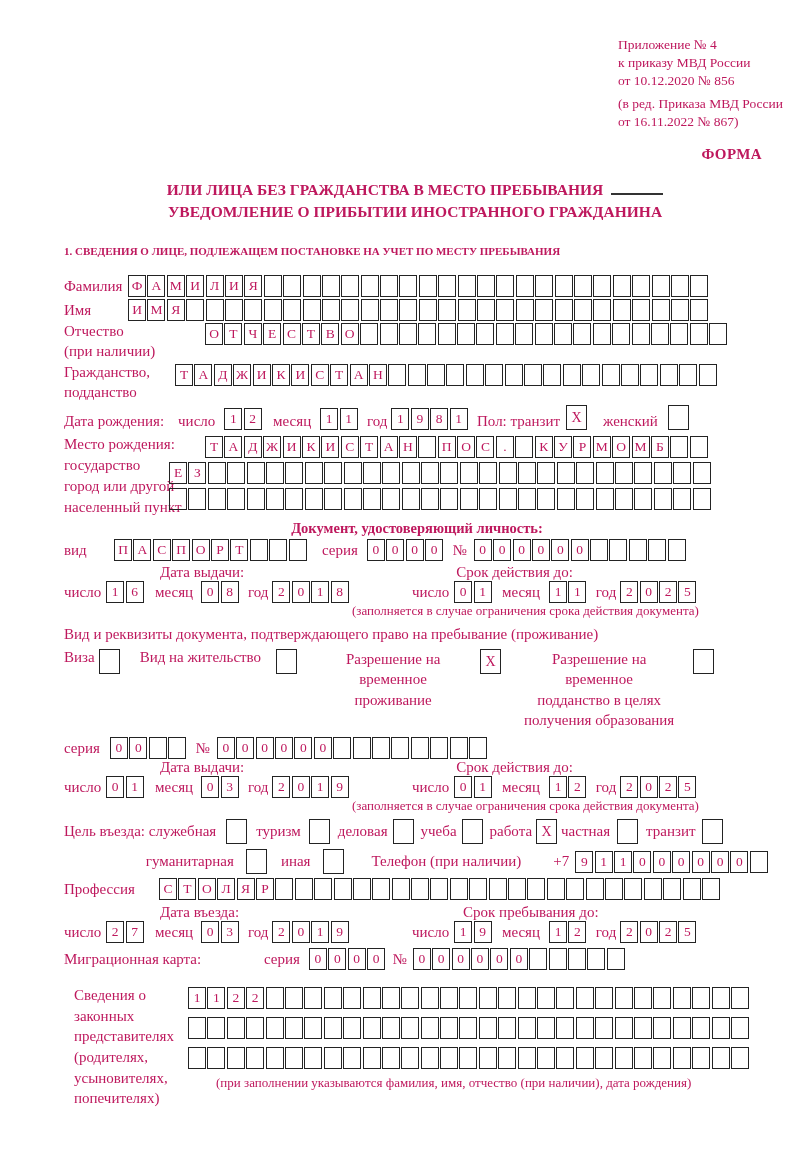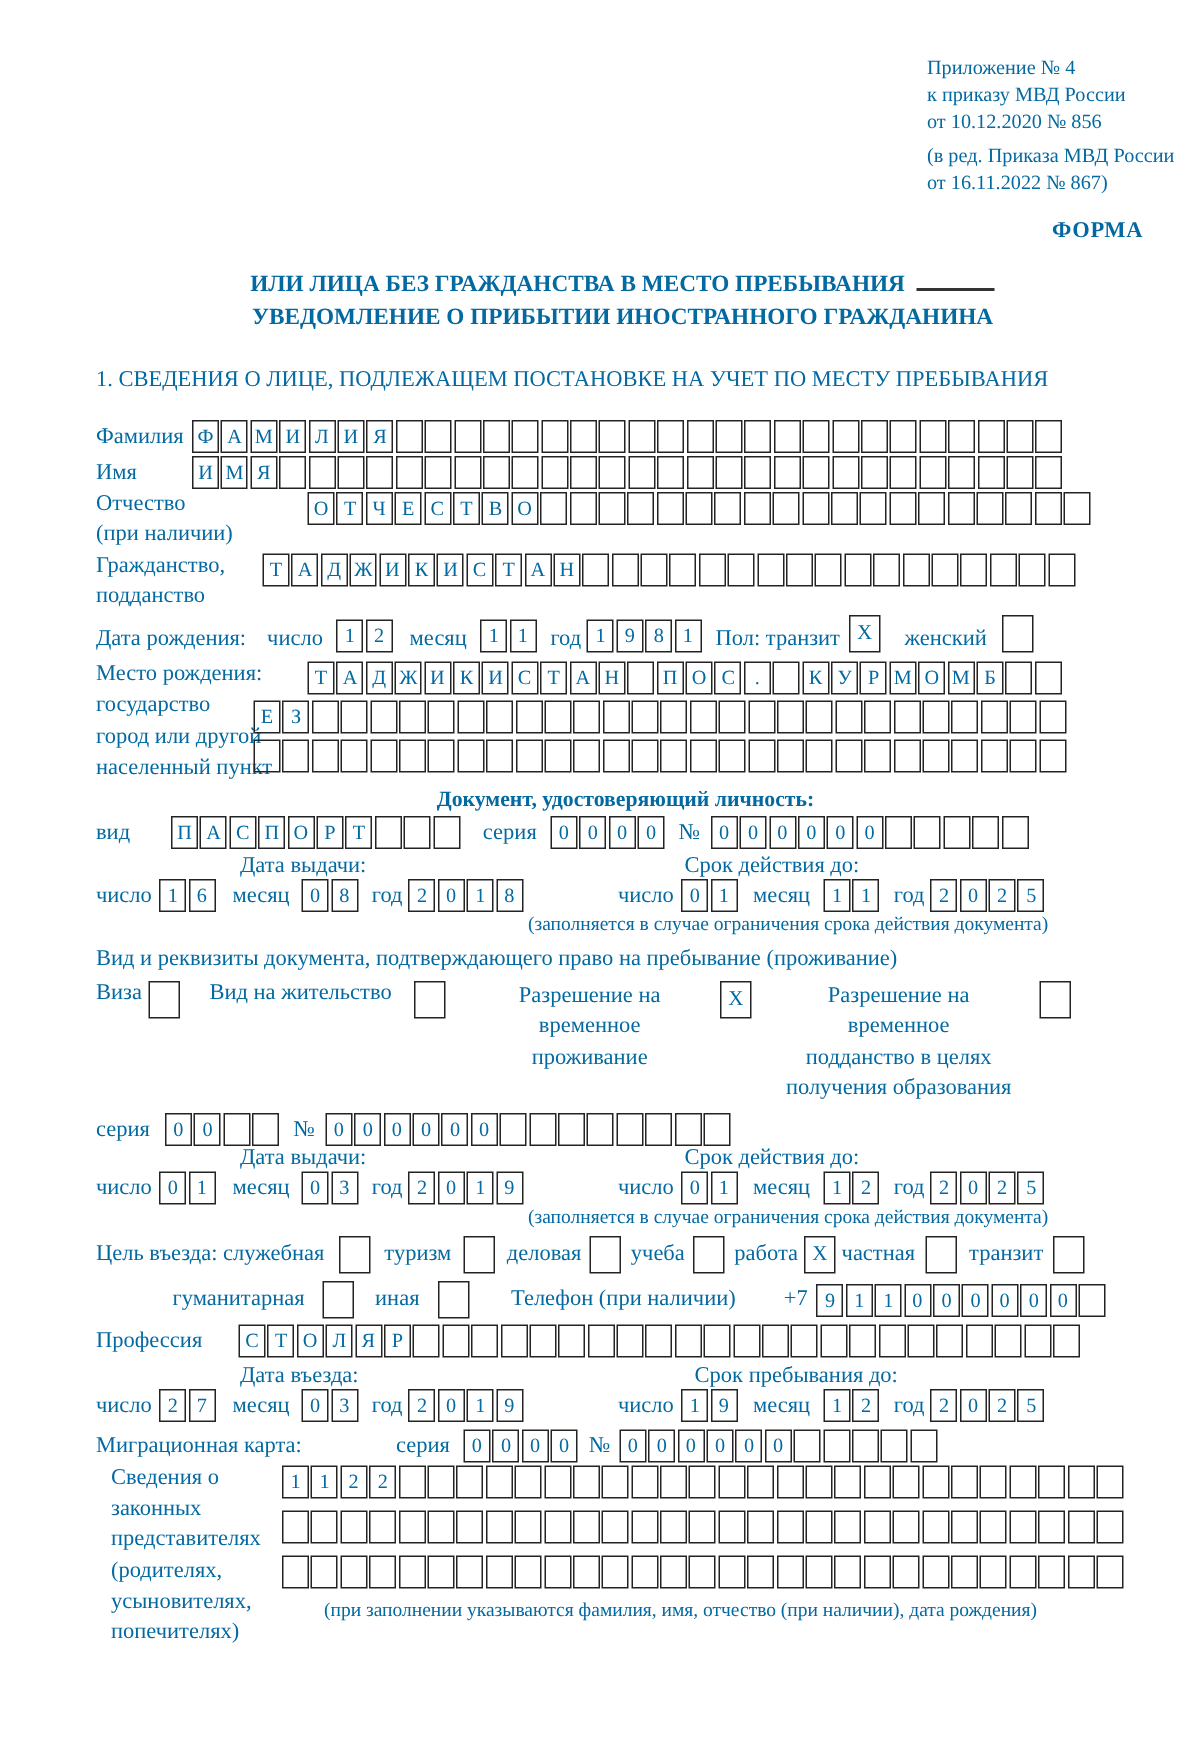--- a/index.html
+++ b/index.html
@@ -1,27 +1,27 @@
 <!DOCTYPE html>
 <html><head>
 <meta charset="utf-8">
 <style>
   html,body{margin:0;padding:0;background:#fff;}
   .page{position:relative;width:800px;height:1163px;background:#ffffff;
-        font-family:"Liberation Serif","DejaVu Serif",serif;color:#0369a1;overflow:hidden;}
+        font-family:"Liberation Serif","DejaVu Serif",serif;color:#be185d;overflow:hidden;}
   
   .header{position:relative;height:245px;}
   .appendix{position:absolute;left:618px;top:36px;font-size:13.5px;line-height:1.34;}
   .appendix .gap{margin-top:5px;}
   .forma{position:absolute;right:38px;top:146px;font-weight:bold;font-size:15px;letter-spacing:.4px;}
   .title{position:absolute;left:60px;right:30px;top:179px;text-align:center;font-weight:bold;
          font-size:15.5px;line-height:1.45;}
   .u-line{display:inline-block;width:52px;border-bottom:2px solid #333;height:13px;margin-left:8px;}
   
-  .sec-head{margin:0 30px 18px 64px;font-weight:normal;font-size:15px;}
+  .sec-head{margin:0 30px 18px 64px;font-weight:bold;font-size:11px;}
   .frow{display:flex;align-items:center;margin-left:64px;font-size:15px;}
   .top{align-items:flex-start;}
   .lbl{white-space:nowrap;}
   .cells{display:inline-flex;flex-wrap:nowrap;}
   .cell{display:inline-flex;align-items:center;justify-content:center;flex:0 0 auto;
         width:16px;height:20px;border:1.7px solid #232323;margin-right:1.4px;
         font-size:13.5px;line-height:1;}
   .cb{display:inline-flex;align-items:center;justify-content:center;flex:0 0 auto;
       width:19px;height:23px;border:1.7px solid #232323;font-size:14px;}
   .two-line{line-height:1.35;}
@@ -501,21 +501,21 @@
     <span class="lbl" style="margin-left:7px;">учеба</span>
     <span class="cb" style="margin-left:5px;"></span>
     <span class="lbl" style="margin-left:7px;">работа</span>
     <span class="cb" style="margin-left:4px;">X</span>
     <span class="lbl" style="margin-left:4px;">частная</span>
     <span class="cb" style="margin-left:7px;"></span>
     <span class="lbl" style="margin-left:8px;">транзит</span>
     <span class="cb" style="margin-left:7px;"></span>
   </div>
 
-  <div class="frow" style="margin-left:115px;margin-bottom:4px;">
+  <div class="frow" style="margin-left:115px;margin-bottom:4px;justify-content:center;">
     <span class="lbl">гуманитарная</span>
     <span class="cb" style="margin-left:12px;"></span>
     <span class="lbl" style="margin-left:14px;">иная</span>
     <span class="cb" style="margin-left:12px;"></span>
     <span class="lbl" style="margin-left:28px;">Телефон (при наличии)</span>
     <span class="lbl" style="margin-left:32px;margin-right:6px;">+7</span>
     <span class="cells">
         <span class="cell">9</span>
         <span class="cell">1</span>
         <span class="cell">1</span>
@@ -598,21 +598,21 @@
       </span>
     <span class="lbl" style="margin-right:4px;">год</span>
     <span class="cells">
         <span class="cell">2</span>
         <span class="cell">0</span>
         <span class="cell">2</span>
         <span class="cell">5</span>
       </span>
   </div>
 
-  <div class="frow" style="margin-bottom:0;align-items:center;">
+  <div class="frow" style="margin-bottom:15px;align-items:center;">
     <span class="lbl" style="width:200px;">Миграционная карта:</span>
     <span class="lbl" style="margin-right:9px;">серия</span>
     <span class="cells" style="margin-right:6px;">
         <span class="cell">0</span>
         <span class="cell">0</span>
         <span class="cell">0</span>
         <span class="cell">0</span>
       </span>
     <span class="lbl" style="margin-right:6px;">№</span>
     <span class="cells">

